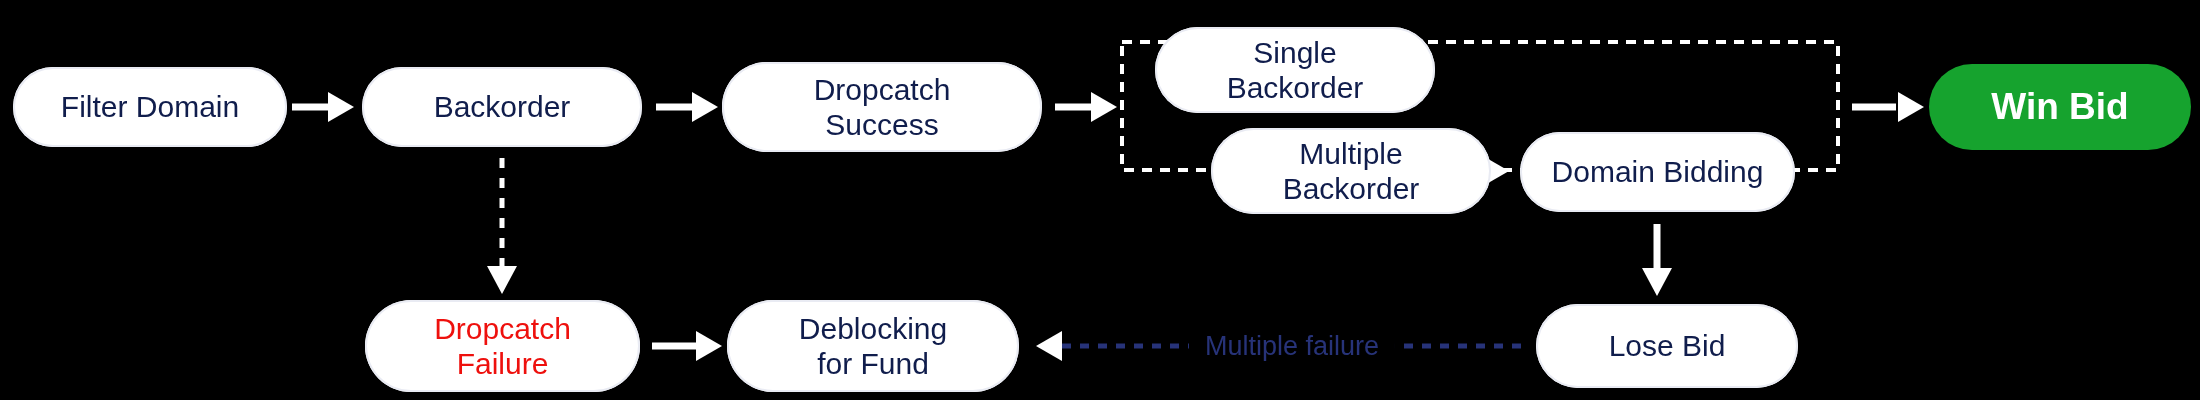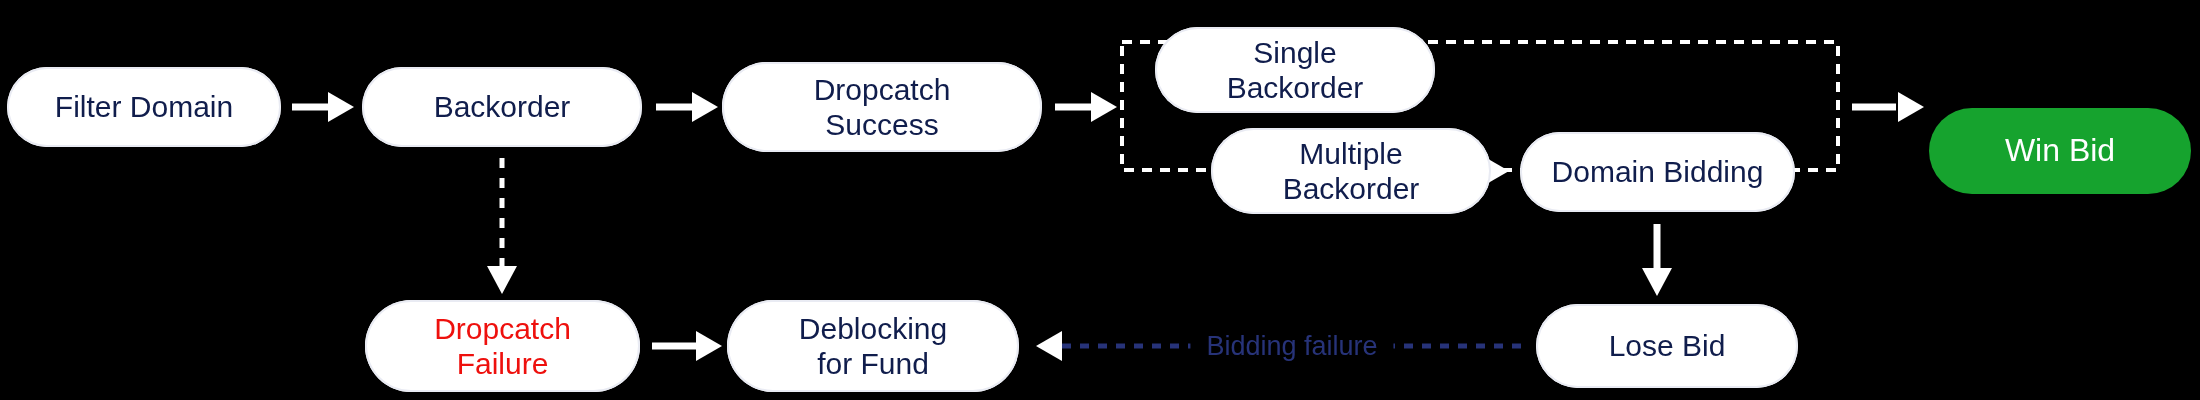--- a/index.html
+++ b/index.html
@@ -18,21 +18,21 @@
     font-family:"Liberation Sans",sans-serif;overflow:hidden;
   }
   svg.connectors{position:absolute;left:0;top:0;z-index:1;display:block;}
   .node{
     position:absolute;z-index:2;display:flex;align-items:center;justify-content:center;
     text-align:center;background:var(--node-bg);color:var(--node-text);
     border-radius:50px;font-size:30px;font-weight:500;line-height:1.17;
     white-space:pre-line;box-shadow:inset 0 0 0 2px #e9ebf3;
   }
   .node.failure{color:var(--failure-text);}
-  .node.win{background:var(--win-bg);color:var(--win-text);font-weight:400;font-size:32px;box-shadow:none;margin-top:44px;}
+  .node.win{background:var(--win-bg);color:var(--win-text);font-weight:700;font-size:37px;box-shadow:none;}
   .edge-label{
     position:absolute;z-index:3;transform:translate(-50%,-50%);
     background:var(--background);color:var(--bidding-failure-color);
     font-size:27px;font-weight:500;padding:0 16px;white-space:nowrap;
   }
   .solid-line{stroke:var(--arrow);stroke-width:7;fill:none;}
   .dashed-line-white{stroke:var(--arrow);stroke-width:5;stroke-dasharray:10 10;fill:none;}
   .dashed-line-navy{stroke:var(--bidding-failure-color);stroke-width:5;stroke-dasharray:9 9;fill:none;}
   .arrow-head{fill:var(--arrow);stroke:none;}
   .group-box{stroke:var(--arrow);stroke-width:4;stroke-dasharray:10 8;fill:none;}
@@ -85,21 +85,21 @@
       <line class="solid-line" x1="652" y1="346" x2="696" y2="346"></line>
       <polygon class="arrow-head" points="722,346 696,331 696,361"></polygon>
     </g>
 
     <g>
       <line class="dashed-line-navy" x1="1062" y1="346" x2="1522" y2="346"></line>
       <polygon class="arrow-head" points="1036,346 1062,331 1062,361"></polygon>
     </g>
   </svg>
 
-  <div class="node" style="left:7px;top:67px;width:274px;height:80px;">Filter Domain</div>
+  <div class="node" style="left:13px;top:67px;width:274px;height:80px;">Filter Domain</div>
 
   <div class="node" style="left:362px;top:67px;width:280px;height:80px;">Backorder</div>
 
   <div class="node" style="left:722px;top:62px;width:320px;height:90px;">Dropcatch
 Success</div>
 
   <div class="node" style="left:1155px;top:7px;width:280px;height:86px;margin-top:20px;">Single
 Backorder</div>
 
   <div class="node" style="left:1211px;top:128px;width:280px;height:86px;">Multiple
@@ -110,15 +110,15 @@
   <div class="node win" style="left:1929px;top:64px;width:262px;height:86px;">Win Bid</div>
 
   <div class="node failure" style="left:365px;top:300px;width:275px;height:92px;">Dropcatch
 Failure</div>
 
   <div class="node" style="left:727px;top:300px;width:292px;height:92px;">Deblocking
 for Fund</div>
 
   <div class="node" style="left:1536px;top:304px;width:262px;height:84px;">Lose Bid</div>
 
-  <div class="edge-label" style="left:1292px;top:346px;">Bidding failure</div>
+  <div class="edge-label" style="left:1292px;top:346px;">Multiple failure</div>
 
 </div>
 
 </body></html>

